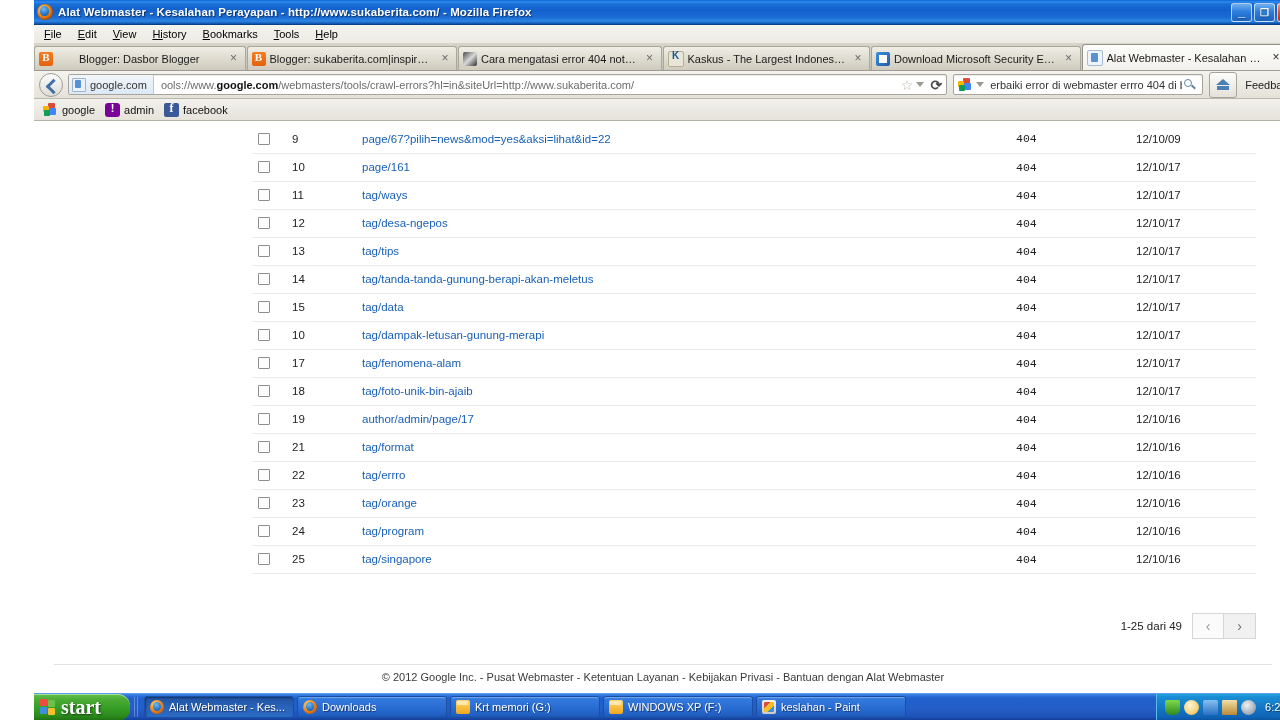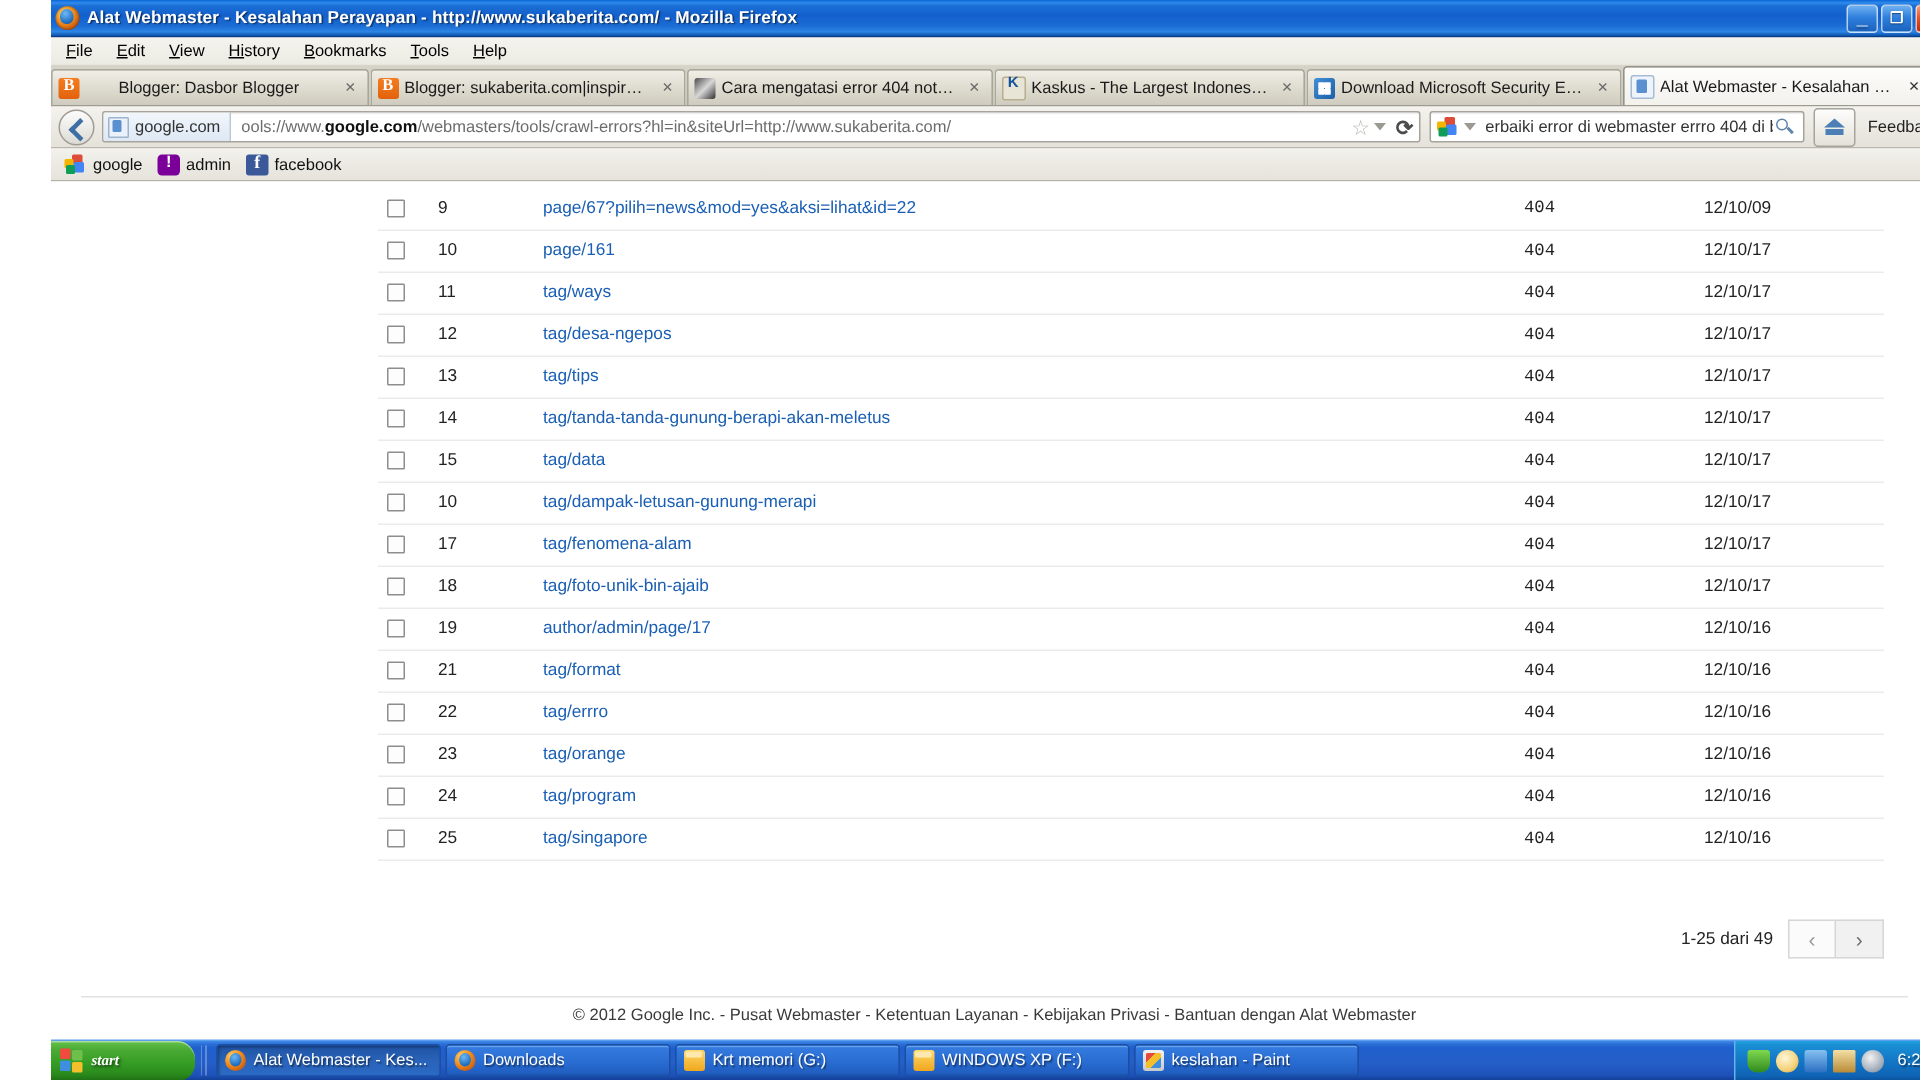--- a/index.html
+++ b/index.html
@@ -545,21 +545,21 @@
   .start-flag {
     width: 16px; height: 16px; flex: 0 0 auto; margin-right: 5px;
     position: relative;
   }
   .start-flag i { position: absolute; display: block; width: 7px; height: 7px; border-radius: 1px; }
   .start-flag .a { left: 0; top: 0; background: #f14b3e; }
   .start-flag .b { left: 8px; top: 1px; background: #6ec04a; }
   .start-flag .c { left: 0; top: 8px; background: #3f8fe0; }
   .start-flag .d { left: 8px; top: 9px; background: #f3c02c; }
   .start-text {
-    color: #fff; font-size: 10px; font-style: italic; font-weight: bold;
+    color: #fff; font-size: 20px; font-weight: bold;
     text-shadow: 1px 1px 2px rgba(0,0,0,.6);
     font-family: "Liberation Serif", serif;
   }
   .qlaunch-sep {
     width: 6px; height: 20px; flex: 0 0 auto;
     background: repeating-linear-gradient(to right, rgba(255,255,255,.28) 0 1px, transparent 1px 3px);
     margin: 0 4px;
   }
   .task {
     height: 22px;

